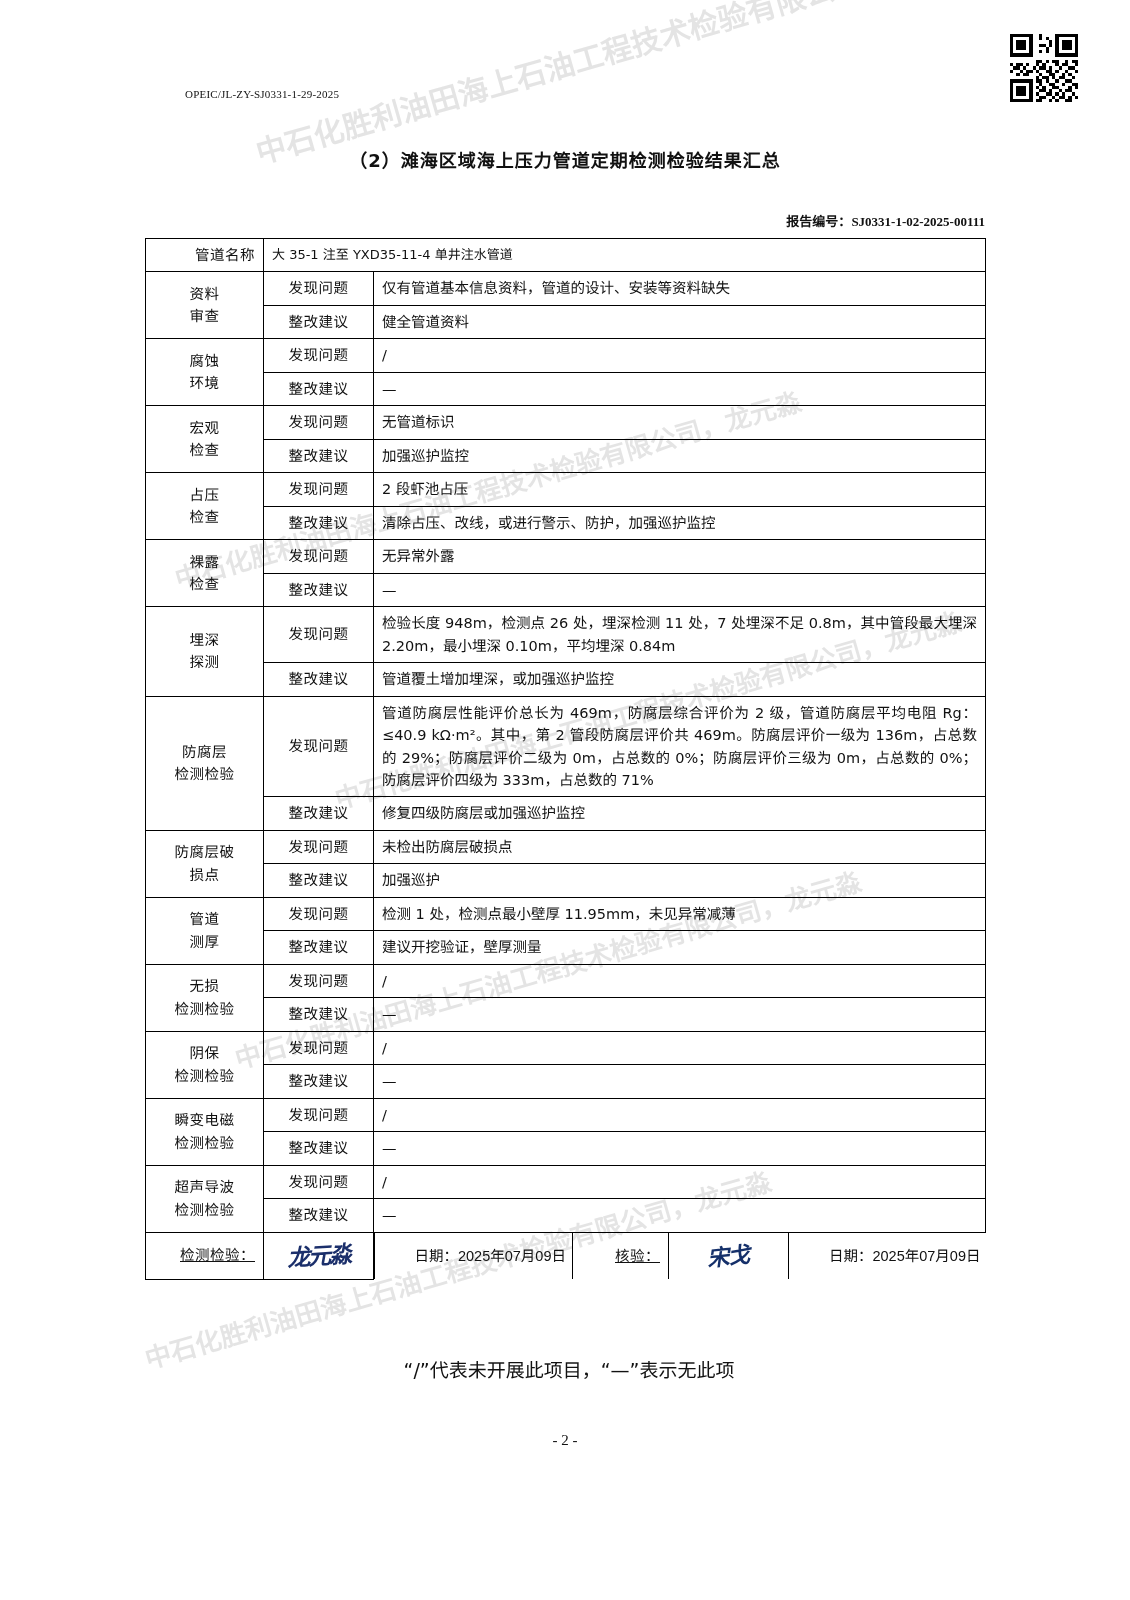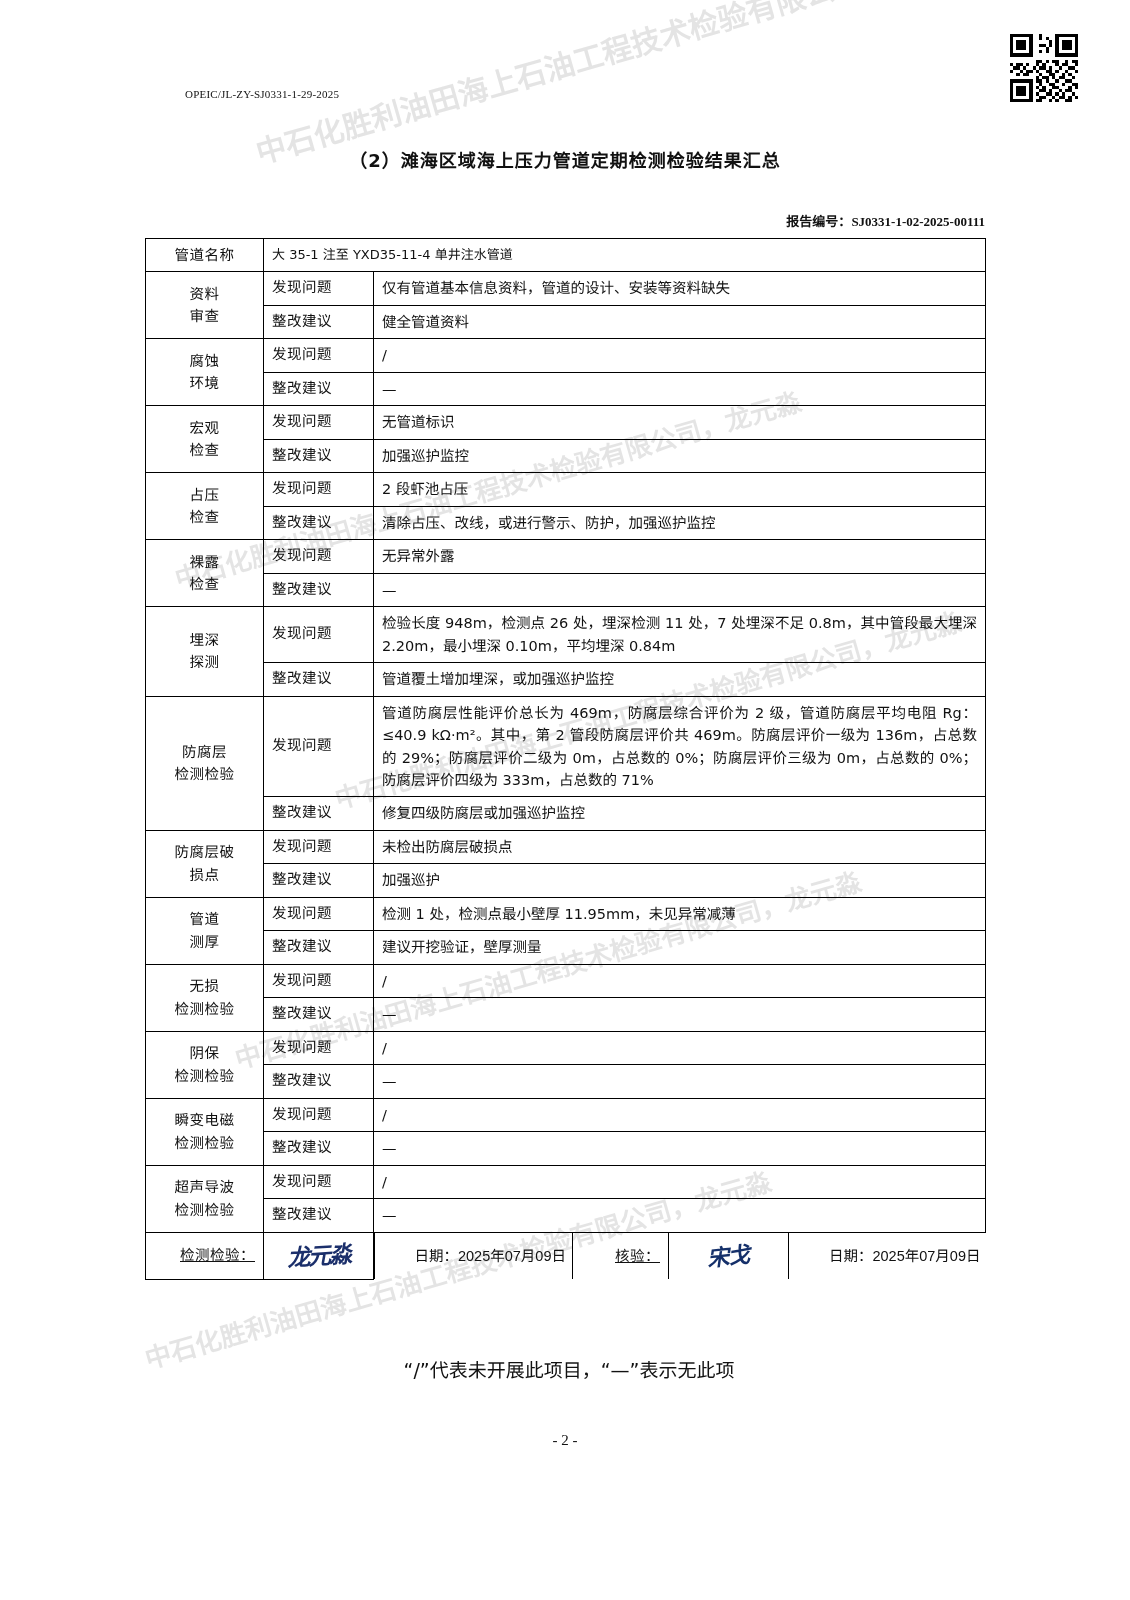--- a/index.html
+++ b/index.html
@@ -111,40 +111,40 @@
   td.cat {
     width: 118px;
     text-align: center;
     font-family: "DejaVu Sans", "Liberation Sans", sans-serif;
     font-size: 15px;
     letter-spacing: 0.5px;
     line-height: 1.5;
   }
   td.sub {
     width: 110px;
-    text-align: left;
-    font-family: Liberation Mono, monospace;
+    text-align: center;
+    font-family: Liberation Serif, serif;
     font-size: 15px;
     letter-spacing: 0.5px;
     padding: 5px 4px;
   }
   td.val {
     font-family: "DejaVu Sans", "Liberation Sans", sans-serif;
     font-size: 14.5px;
     text-align: left;
     padding-left: 10px;
     line-height: 1.7;
   }
   td.val.wrapped { text-align: justify; }
   tr.r-name td.val {
     font-size: 13px;
   }
   td.name-cat {
     width: 118px;
-    text-align: center;
+    text-align: right;
     font-family: "DejaVu Sans", "Liberation Sans", sans-serif;
     font-size: 15px;
     letter-spacing: 0.5px;
   }
 
   
   td.sign-label {
     text-align: right;
     font-family: "DejaVu Sans", "Liberation Sans", sans-serif;
     font-size: 15px;

